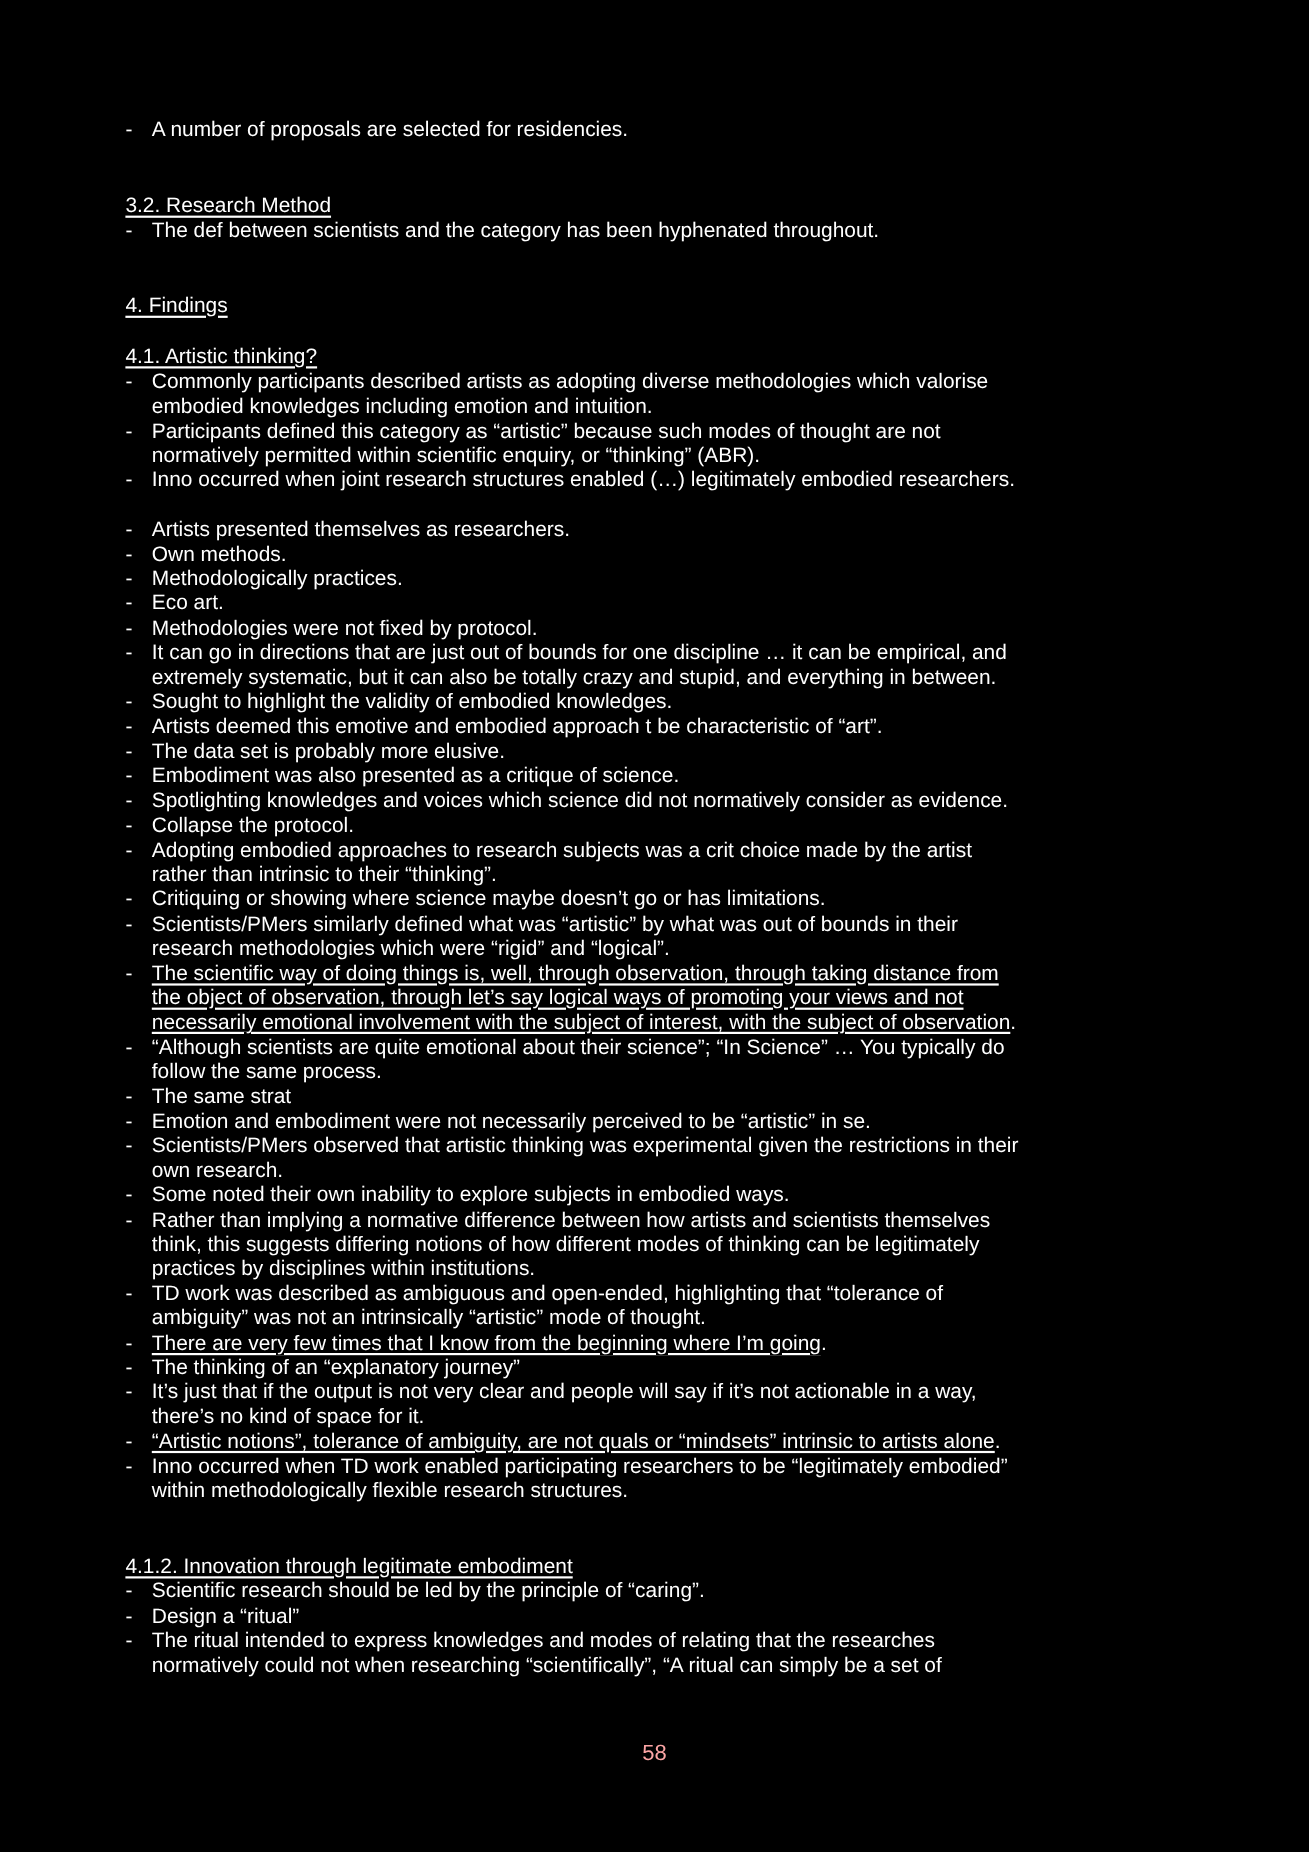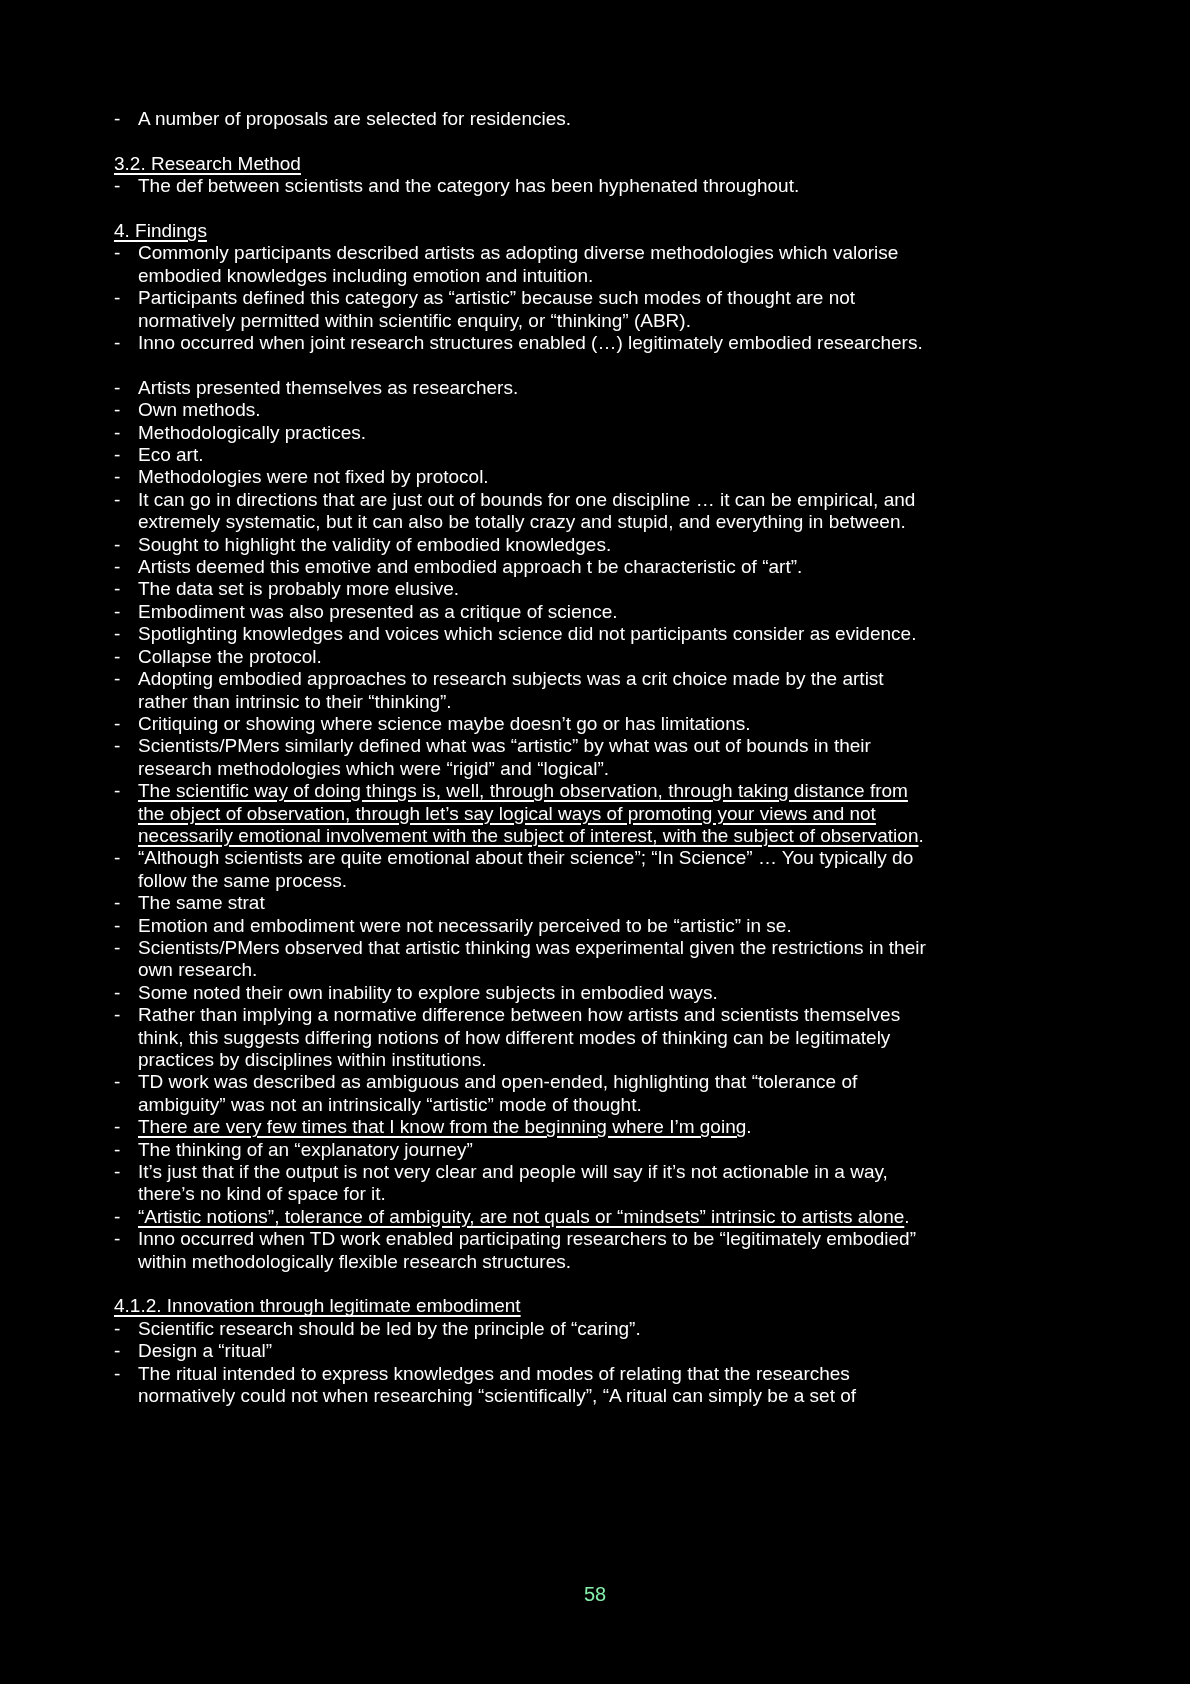--- a/index.html
+++ b/index.html
@@ -32,20 +32,21 @@
   .dash {
     flex: 0 0 24px;
     width: 24px;
   }
   .content {
     flex: 1 1 auto;
     white-space: pre-wrap;
   }
   .heading {
     white-space: pre-wrap;
+    margin-top: 24px;
   }
   .bold { font-weight: 400; }
   .it { }
   .ul {
     text-decoration: underline;
     text-decoration-thickness: 2px;
     text-underline-offset: 3px;
   }
   .spacer { height: 22.4px; }
   .page-footer {
@@ -67,20 +68,21 @@
       <span class="content"><span>A number of proposals are selected for residencies.</span></span>
     </div>
     <div class="block spacer"></div>
     <div class="block heading"><span class="ul">3.2. Research Method</span></div>
     <div class="block bullet">
       <span class="dash">-</span>
       <span class="content"><span>The def between scientists and the category has been hyphenated throughout.</span></span>
     </div>
     <div class="block spacer"></div>
     <div class="block heading bold"><span class="ul">4. Findings</span></div>
+    <div class="block heading"><span class="ul">4.1. Artistic thinking?</span></div>
     <div class="block bullet">
       <span class="dash">-</span>
       <span class="content"><span>Commonly participants described artists as adopting diverse methodologies which valorise
 embodied knowledges including emotion and intuition.</span></span>
     </div>
     <div class="block bullet">
       <span class="dash">-</span>
       <span class="content"><span>Participants defined this category as “artistic” because such modes of thought are not
 normatively permitted within scientific enquiry, or “thinking” (ABR).</span></span>
     </div>
@@ -125,21 +127,21 @@
     <div class="block bullet">
       <span class="dash">-</span>
       <span class="content"><span>The data set is probably more elusive.</span></span>
     </div>
     <div class="block bullet">
       <span class="dash">-</span>
       <span class="content"><span>Embodiment was also presented as a critique of science.</span></span>
     </div>
     <div class="block bullet">
       <span class="dash">-</span>
-      <span class="content"><span>Spotlighting knowledges and voices which science did not participants consider as evidence.</span></span>
+      <span class="content"><span>Spotlighting knowledges and voices which science did not normatively consider as evidence.</span></span>
     </div>
     <div class="block bullet">
       <span class="dash">-</span>
       <span class="content"><span>Collapse the protocol.</span></span>
     </div>
     <div class="block bullet">
       <span class="dash">-</span>
       <span class="content"><span>Adopting embodied approaches to research subjects was a crit choice made by the artist
 rather than intrinsic to their “thinking”.</span></span>
     </div>
@@ -224,14 +226,14 @@
       <span class="content"><span>Design a “ritual”</span></span>
     </div>
     <div class="block bullet">
       <span class="dash">-</span>
       <span class="content"><span>The ritual intended to express knowledges and modes of relating that the researches
 normatively could not when researching “scientifically”, “A ritual can simply be a set of</span></span>
     </div>
   </div>
 
 <div class="page-footer">
-  <span style="color: #86efac;">58</span>
+  <span style="color: #fca5a5;">58</span>
 </div>
 
 </body></html>

